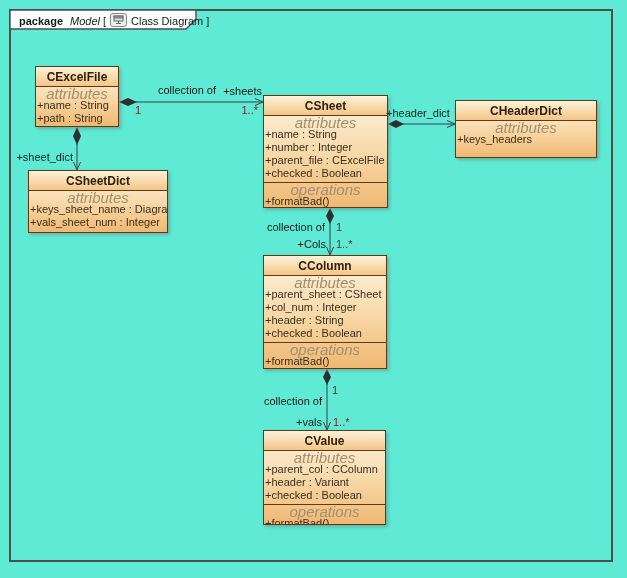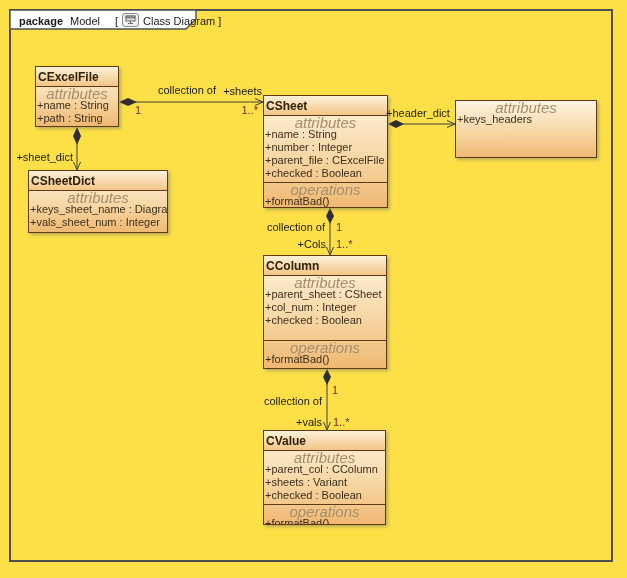--- a/index.html
+++ b/index.html
@@ -1,39 +1,39 @@
 <!DOCTYPE html>
 <html><head>
 <meta charset="utf-8">
 <style>
   html,body{margin:0;padding:0;background:#ffffff;}
   #stage{
-    position:relative;width:627px;height:578px;background:#fde047;
+    position:relative;width:627px;height:578px;background:#5eead4;
     font-family:"Liberation Sans", sans-serif;overflow:hidden;
   }
   svg.layer{position:absolute;left:0;top:0;}
   
   .tab-text{
     position:absolute;left:19px;top:13px;height:15px;display:flex;align-items:center;
     font-size:11px;color:#1a1a1a;white-space:nowrap;
   }
   .tab-text .kw{font-weight:bold;margin-right:7px;}
-  .tab-text .nm{margin-right:12px;}
+  .tab-text .nm{margin-right:0;font-style:italic;}
   .tab-text .br{margin:0 3px;}
   .tab-text .icon{display:inline-block;margin:0 4px 0 1px;}
   
   .uml-class{
     position:absolute;box-sizing:border-box;
     border:1px solid #5e3a12;
     background:linear-gradient(to bottom,#fdf4e1 0%,#f7d7a5 55%,#efb873 100%);
     box-shadow:2px 2px 3px rgba(110,110,110,0.45);
     display:flex;flex-direction:column;overflow:hidden;
   }
   .cls-title{
-    font-weight:bold;font-size:12px;line-height:14px;
+    font-weight:bold;font-size:12px;line-height:14px;text-align:center;
     padding:3px 2px 2px;color:#30210a;
     background:linear-gradient(to bottom,#fcf2da,#f4c587);
     border-bottom:1px solid #5e3a12;flex:0 0 auto;
   }
   .cls-comp{padding:0 0 2px;flex:1 1 auto;}
   .cls-comp.ops{border-top:1px solid #5e3a12;flex:0 0 auto;}
   .comp-label{
     font-style:italic;font-size:15px;line-height:11px;padding-top:1px;
     color:#a38f6d;text-align:center;
   }
@@ -132,46 +132,48 @@
       <div class="member">+parent_file : CExcelFile</div>
       <div class="member">+checked : Boolean</div>
     </div>
     <div class="cls-comp ops">
       <div class="comp-label">operations</div>
       <div class="member">+formatBad()</div>
     </div>
   </div>
 
   <div class="uml-class" style="left:455px;top:100px;width:142px;height:58px">
+    <div class="cls-title">CHeaderDict</div>
     <div class="cls-comp">
       <div class="comp-label">attributes</div>
       <div class="member">+keys_headers</div>
     </div>
   </div>
 
   <div class="uml-class" style="left:263px;top:255px;width:124px;height:114px">
     <div class="cls-title">CColumn</div>
     <div class="cls-comp">
       <div class="comp-label">attributes</div>
       <div class="member">+parent_sheet : CSheet</div>
       <div class="member">+col_num : Integer</div>
+      <div class="member">+header : String</div>
       <div class="member">+checked : Boolean</div>
     </div>
     <div class="cls-comp ops">
       <div class="comp-label">operations</div>
       <div class="member">+formatBad()</div>
     </div>
   </div>
 
   <div class="uml-class" style="left:263px;top:430px;width:123px;height:95px">
     <div class="cls-title">CValue</div>
     <div class="cls-comp">
       <div class="comp-label">attributes</div>
       <div class="member">+parent_col : CColumn</div>
-      <div class="member">+sheets : Variant</div>
+      <div class="member">+header : Variant</div>
       <div class="member">+checked : Boolean</div>
     </div>
     <div class="cls-comp ops">
       <div class="comp-label">operations</div>
       <div class="member">+formatBad()</div>
     </div>
   </div>
 
   <div class="alabel" style="left:147px;top:84px;width:80px;text-align:center">collection of</div>
   <div class="alabel right" style="left:222px;top:85px;width:40px">+sheets</div>

